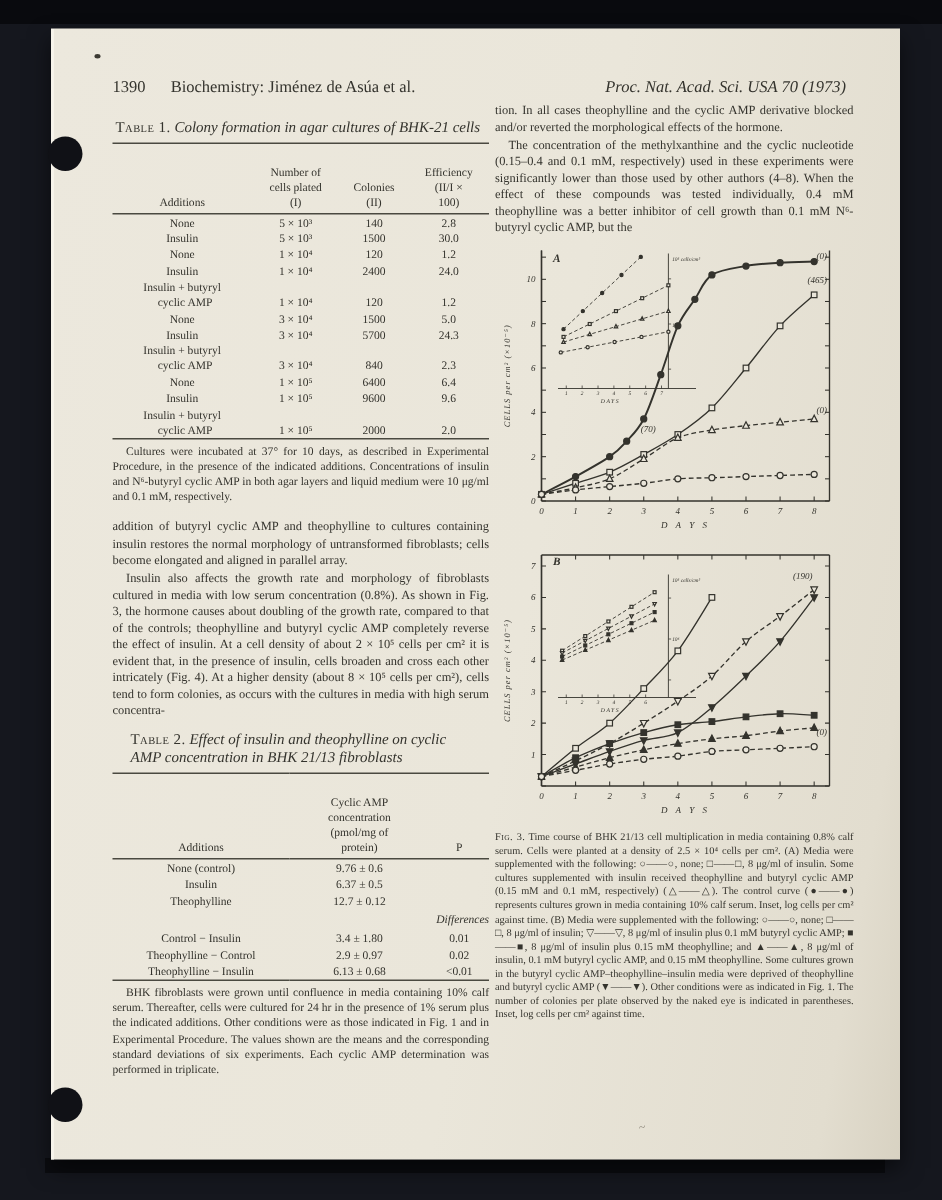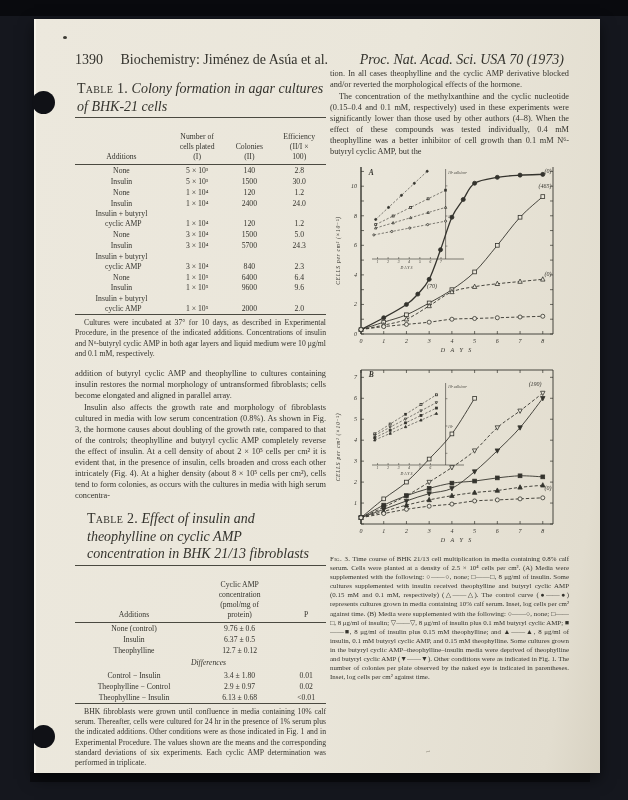--- a/index.html
+++ b/index.html
@@ -9,45 +9,45 @@
   .botband{position:absolute;left:30px;top:772px;width:560px;height:10px;background:#0b0c10;}
   .paper{position:absolute;left:34px;top:19px;width:566px;height:754px;color:#34332d;
          background:linear-gradient(100deg,#ece8dd 0%,#eae6da 55%,#e2ddcf 92%,#d8d2c2 100%);
          box-shadow:0 6px 14px rgba(0,0,0,.55), inset 2px 0 0 #f6f3ea;}
   .hole{position:absolute;width:23px;height:23px;border-radius:50%;background:#101116;}
   .hole-top{left:-2px;top:72px;}
   .hole-bottom{left:-2px;top:706px;}
   .speck{position:absolute;left:29px;top:17px;width:4px;height:3px;border-radius:50%;background:#3c3a33;}
   .pencil-mark{position:absolute;left:392px;top:728px;color:#8a8578;font-size:8px;transform:rotate(-12deg);}
 
-  .pg-header{position:absolute;left:41px;right:34px;top:33px;font-size:14px;white-space:nowrap;}
+  .pg-header{position:absolute;left:41px;right:34px;top:33px;font-size:11px;white-space:nowrap;}
   .pg-header .pageno{margin-right:14px;}
   .pg-header .journal{position:absolute;right:2px;top:0;font-style:italic;}
 
   .col-left{position:absolute;left:41px;top:60px;width:251px;}
   .col-right{position:absolute;left:296px;top:49px;width:239px;}
 
   p.body{font-size:8.3px;line-height:1.33;text-align:justify;margin:0 0 1px 0;}
   p.indent{text-indent:9px;}
   p.footnote{font-size:7.7px;line-height:1.33;text-align:justify;margin:3px 0 9px 0;text-indent:9px;}
 
-  .tbl-cap{font-size:14px;margin:1px 0 2px 2px;line-height:1.25;}
+  .tbl-cap{font-size:10px;margin:1px 0 2px 2px;line-height:1.25;}
   .tbl-cap .sc{font-variant:small-caps;letter-spacing:.3px;}
   .tbl-cap .it{font-style:italic;}
   .tbl-cap2{padding-left:10px;padding-right:6px;}
 
   table.ptable{width:100%;border-collapse:collapse;font-size:7.7px;margin:2px 0 2px 0;
                border-top:1px solid #4a4940;border-bottom:1px solid #4a4940;}
   table.ptable thead th{font-weight:normal;vertical-align:bottom;text-align:center;
                padding:14px 0 2px 0;border-bottom:1px solid #4a4940;white-space:pre-line;line-height:1.3;}
   table.ptable thead th:first-child{text-align:center;}
   table.ptable td{padding:1px 0 0 0;vertical-align:bottom;line-height:1.28;}
   table.ptable td.a{text-align:center;white-space:pre-wrap;}
   table.ptable td.c{text-align:center;}
-  table.ptable tr.subhead td{font-style:italic;padding:3px 0 2px 16px;text-align:center;}
+  table.ptable tr.subhead td{font-style:italic;padding:3px 0 2px 16px;text-align:right;}
 
   figure{margin:2px 0 0 0;}
   figure svg{display:block;margin-left:2px;}
   figcaption{font-size:6.9px;line-height:1.31;text-align:justify;margin-top:3px;}
   figcaption .sc{font-variant:small-caps;letter-spacing:.3px;}
 </style>
 </head>
 <body>
 
 <div class="topband"></div>

